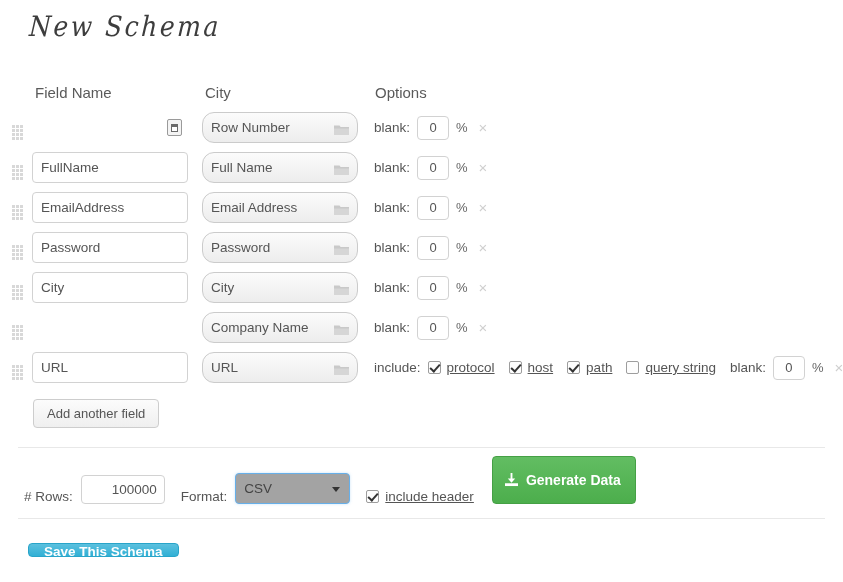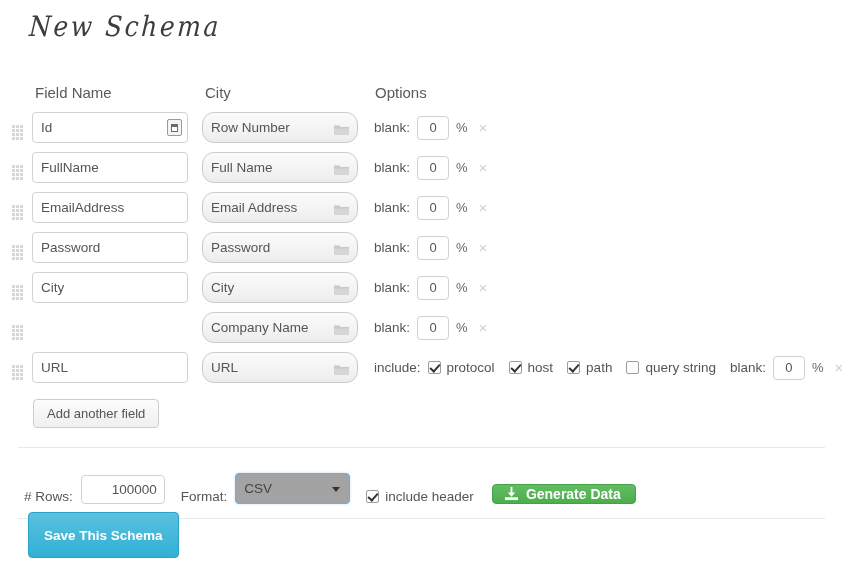--- a/index.html
+++ b/index.html
@@ -174,21 +174,21 @@
   }
   .chk:checked::after {
     content: "";
     position: absolute;
     left: 3px; top: 0px;
     width: 4px; height: 8px;
     border: solid #333;
     border-width: 0 2px 2px 0;
     transform: rotate(42deg);
   }
-  .chk-label { font-size: 13.5px; color: #555; cursor: pointer; }
+  .chk-label { font-size: 13.5px; color: #555; cursor: pointer; text-decoration: underline; }
 
   
   .add-field-btn {
     position: absolute;
     left: 33px; top: 399px;
     height: 29px;
     padding: 1px 13px;
     font-family: "Liberation Sans", sans-serif;
     font-size: 13px;
     color: #555;
@@ -252,40 +252,40 @@
   .caret {
     position: absolute;
     right: 9px; top: 13px;
     width: 0; height: 0;
     border-left: 4px solid transparent;
     border-right: 4px solid transparent;
     border-top: 5px solid #333;
   }
   .hdr-chk-wrap { display: flex; align-items: center; margin-right: 18px; }
   .generate-btn {
-    height: 20px;
+    height: 48px;
     padding: 0 14px 0 12px;
     display: flex;
     align-items: center;
     gap: 8px;
     background: linear-gradient(to bottom, #62bd62 0%, #4cae4c 100%);
     border: 1px solid #45a045;
     border-radius: 4px;
     color: #fff;
     font-size: 14px;
     font-weight: bold;
     cursor: pointer;
     white-space: nowrap;
   }
   .dl-icon { display: block; width: 13px; height: 14px; }
 
   .save-btn {
     position: absolute;
-    left: 28px; top: 512px;
-    height: 46px;
+    left: 28px; top: 543px;
+    height: 14px;
     padding: 0 15px;
     background: linear-gradient(to bottom, #5bc0de 0%, #31b0d5 100%);
     border: 1px solid #28a4c9;
     border-radius: 4px;
     color: #fff;
     font-family: "Liberation Sans", sans-serif;
     font-size: 13.5px;
     font-weight: bold;
     cursor: pointer;
   }
@@ -312,21 +312,20 @@
           <i></i>
           <i></i>
           <i></i>
           <i></i>
           <i></i>
           <i></i>
           <i></i>
           <i></i>
           <i></i>
         </div>
-        <input class="name-input" type="text" value="Id" style="">
         <span class="name-addon">
           <span></span>
         </span>
         <button class="type-btn"><span>Row Number</span><span class="folder-icon">
             <svg viewBox="0 0 15 11">
               <path d="M0 1.5h5.5l1.2 1.6H15V11H0z" fill="#c9c9c9"></path>
               <path d="M0 4.6h15V11H0z" fill="#d6d6d6"></path>
             </svg>
           </span></button>
         <div class="opts">

